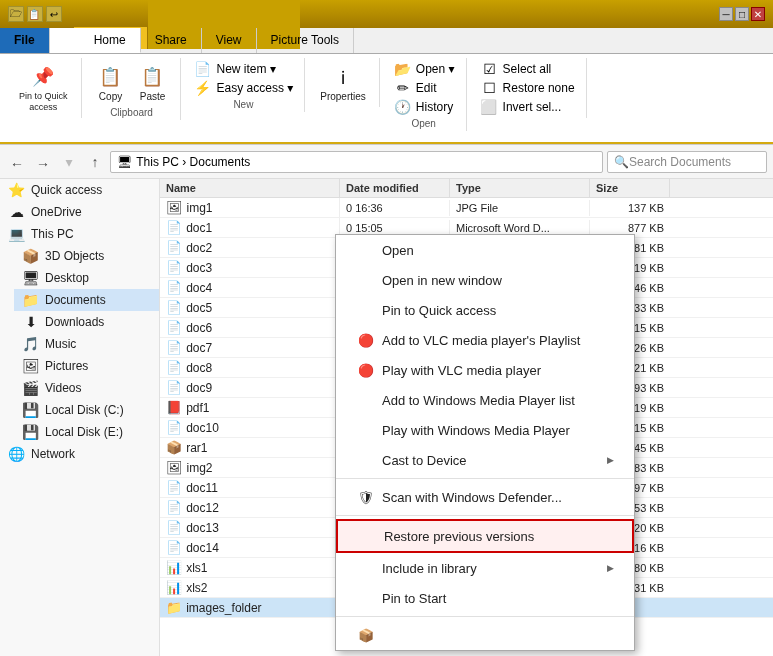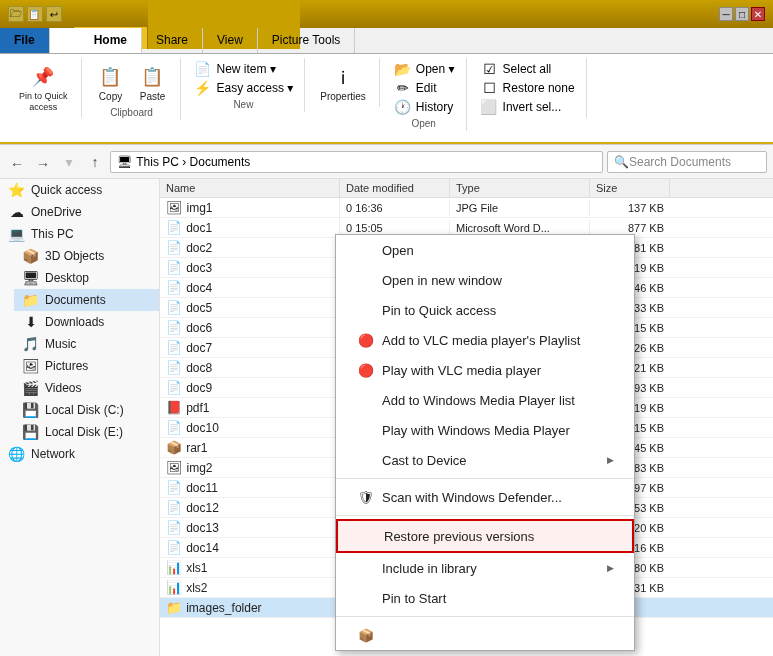--- a/index.html
+++ b/index.html
@@ -17,21 +17,21 @@
     .title-bar-icons { display:flex; gap:3px; margin-right:4px;}
     .tb-icon { width:16px;height:16px;background:#c8b040;border:1px solid #a09030;display:flex;align-items:center;justify-content:center;font-size:10px;}
     .title-tab { padding: 4px 14px; font-size: 12px; color: #1a1a1a; cursor:pointer; background: #d4aa10; border-right: 1px solid #a07800;}
     .title-tab.active { background: #f0c020; font-weight:600;margin-top:48px; }
     .title-tab-right { padding: 4px 14px; font-size: 12px; color: #1a1a1a; background: #c8a000; }
 
     
     .ribbon { background: #f0f0f0; border-bottom: 1px solid #ccc; }
     .ribbon-tabs { display:flex; background: #f0f0f0; border-bottom: 1px solid #aaa; }
     .ribbon-tab { padding: 5px 14px; font-size: 12px; cursor:pointer; border-right:1px solid #ccc;}
-    .ribbon-tab.active { background: white; border-bottom: 1px solid white; font-weight:700;padding-left:44px; }
+    .ribbon-tab.active { background: white; border-bottom: 1px solid white; font-weight:400;padding-left:44px; }
     .ribbon-tab.file { background: #1e6bb8; color: #000000; padding: 5px 14px; font-weight:600; }
     .ribbon-content { display:flex; padding: 4px 6px; gap: 2px; align-items: flex-start; background: white; height: 90px; border-bottom: 2px solid #d4aa10; }
     .ribbon-group { display:flex; flex-direction:column; align-items:center; border-right: 1px solid #ddd; padding: 2px 8px; min-width:60px; }
     .ribbon-group-label { font-size: 10px; color: #555; margin-top:auto; padding-top:2px; }
     .ribbon-buttons { display:flex; gap:4px; align-items:center; }
     .rb-btn { display:flex; flex-direction:column; align-items:center; padding:3px 5px; cursor:pointer; border-radius:3px; font-size:10px; min-width:36px; }
     .rb-icon { width:28px; height:28px; display:flex; align-items:center; justify-content:center; font-size:18px; }
     .rb-label { font-size:10px; color:#222; text-align:center; }
 
     
@@ -45,21 +45,21 @@
     .main-area { display:flex; height: calc(656px - 28px - 90px - 34px - 20px); }
 
     
     .sidebar { width: 160px; background: #f8f8f8; border-right: 1px solid #e0e0e0; overflow:hidden; font-size:12px; }
     .sidebar-item { display:flex; align-items:center; padding: 3px 8px; cursor:pointer; gap:5px; color:#222; white-space:nowrap; }
     .sidebar-item.selected { background:#d0e4f8; }
     .sidebar-item .si-icon { font-size:14px; width:18px; text-align:center; }
 
     
     .file-list { flex:1; background:white; overflow:hidden; position:relative; }
-    .file-list-header { display:flex; background:#f0f0f0; border-bottom:1px solid #ddd; font-size:11px; font-weight:400; color:#333; }
+    .file-list-header { display:flex; background:#f0f0f0; border-bottom:1px solid #ddd; font-size:11px; font-weight:700; color:#333; }
     .file-col { padding:3px 6px; border-right:1px solid #ddd; cursor:pointer; }
     .file-rows { overflow:hidden; }
     .file-row { display:flex; align-items:center; font-size:12px; color:#222; border-bottom:1px solid #f0f0f0; }
     .file-row.selected { background:#cce4f7; }
     .fc-name { width:180px; padding:2px 6px; display:flex; align-items:center; gap:4px; border-right:1px solid #eee; }
     .fc-modified { width:110px; padding:2px 6px; border-right:1px solid #eee; font-size:11px; }
     .fc-type { width:140px; padding:2px 6px; border-right:1px solid #eee; font-size:11px; }
     .fc-size { width:80px; padding:2px 6px; font-size:11px; text-align:right; }
     .file-icon { font-size:13px; }
 

